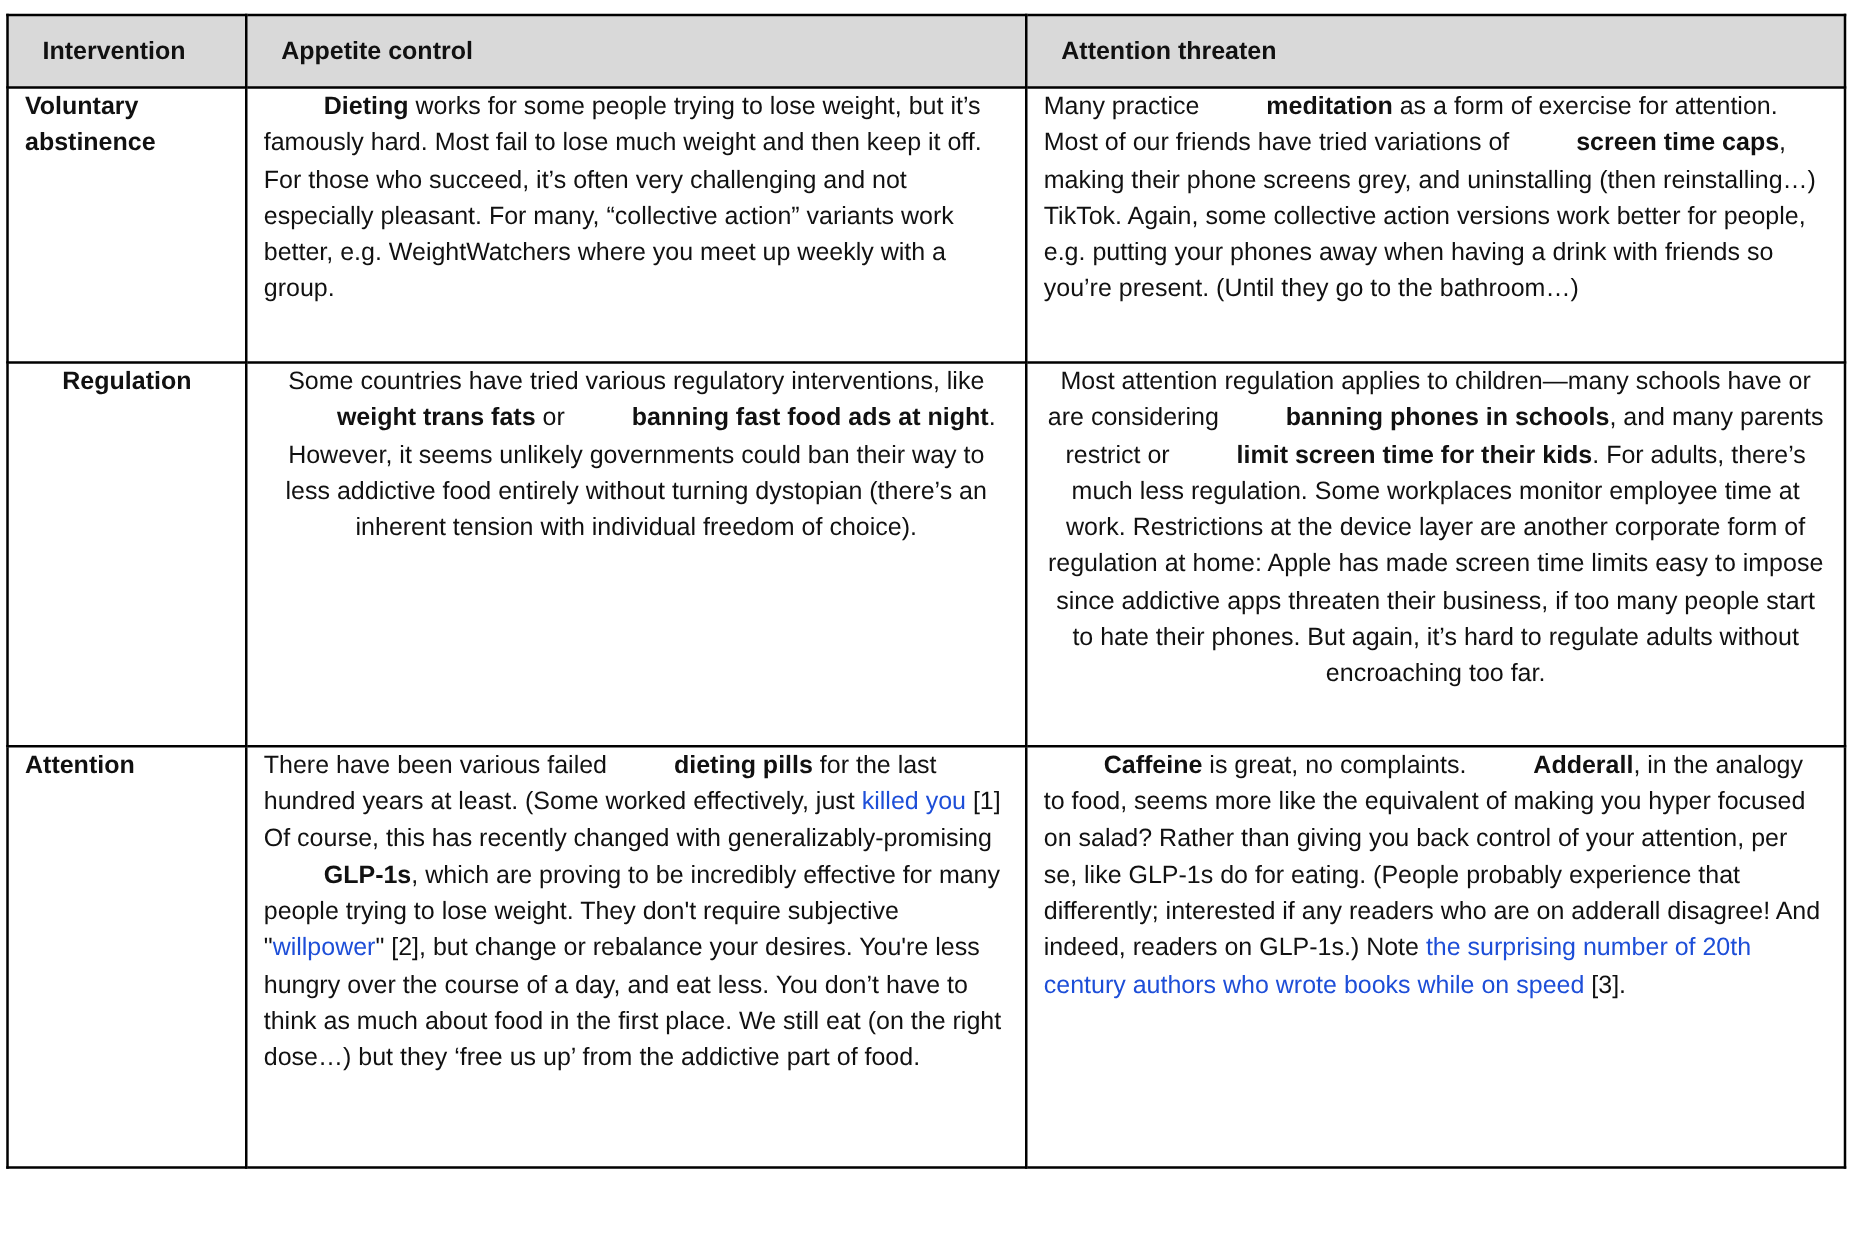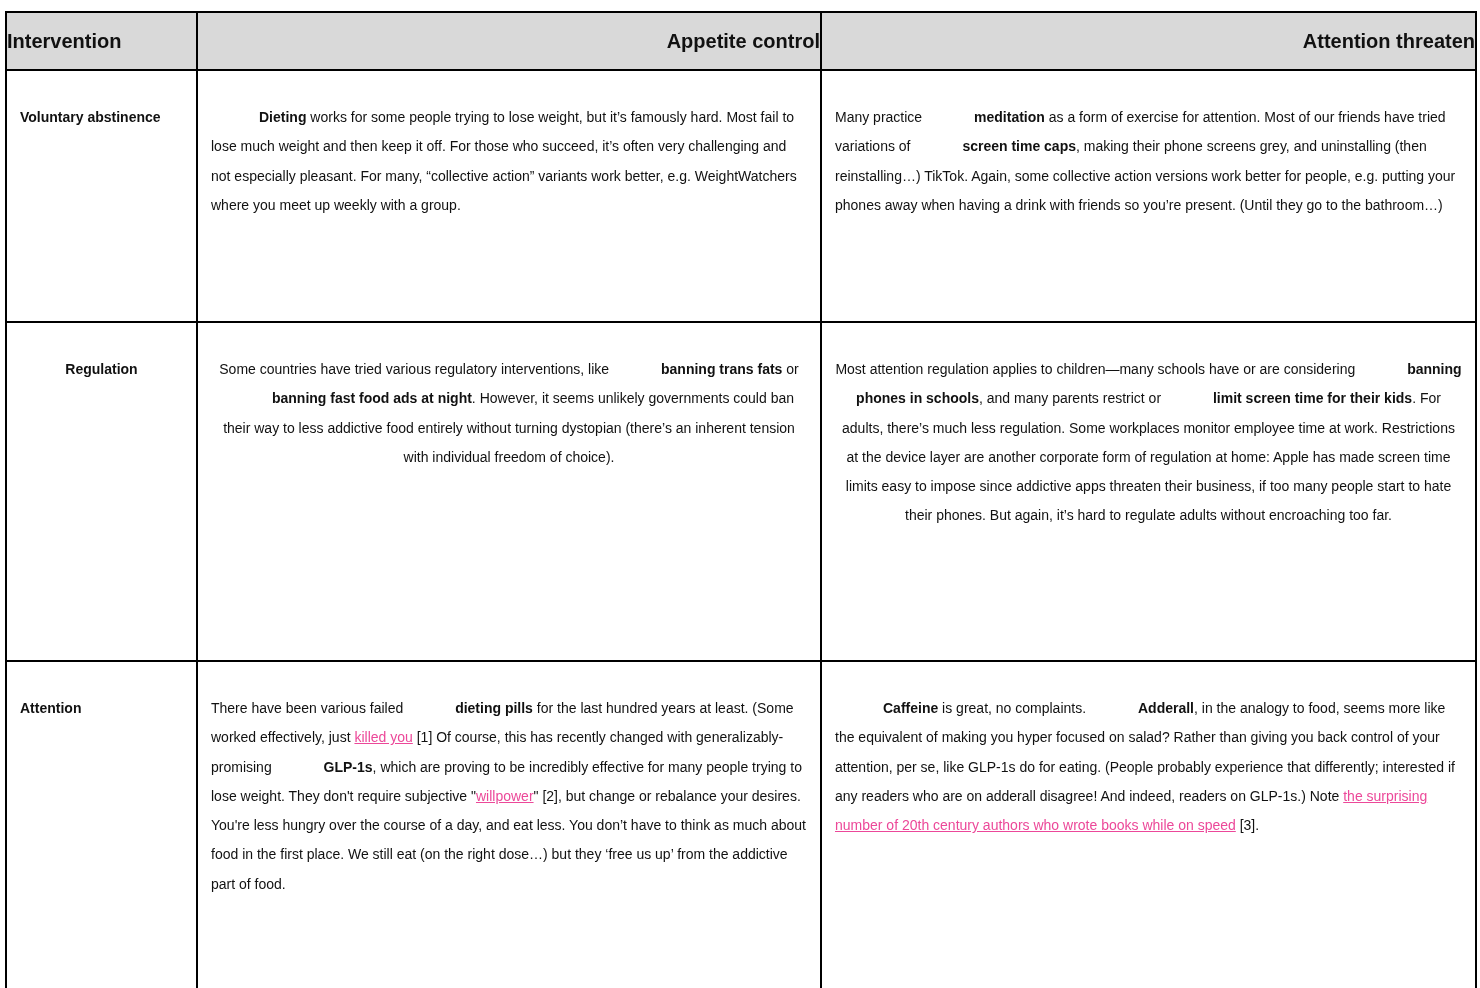--- a/index.html
+++ b/index.html
@@ -28,39 +28,38 @@
   table.grid th, table.grid td {
     border: 2px solid #000000;
     vertical-align: top;
   }
   table.grid th {
     background: #d9d9d9;
     height: 56px;
     font-weight: bold;
     font-size: 20px;
     vertical-align: middle;
-    padding: 0 0;
+    padding: 0 27px;
   }
   th.h-left { text-align: left; }
-  th.h-center { text-align: right; }
+  th.h-center { text-align: left; }
   td {
-    font-size: 14px;
+    font-size: 20px;
     line-height: 29.3px;
-    padding: 32px 13px 14px 13px;
+    padding: 0 13px 14px 13px;
   }
   td.row-label {
     font-weight: bold;
   }
   tr.r1 td { height: 204px; }
   tr.r2 td { height: 291px; text-align: center; }
   tr.r3 td { height: 321px; }
   b { font-weight: bold; margin-left: 48px; }
   a.link {
-    color: #ec4899;
-    text-decoration: underline;
+    color: #1d4ed8;
     cursor: pointer;
   }
 </style>
 </head>
 <body>
 
 <table class="grid">
   <colgroup>
       <col class="c1">
       <col class="c2">
@@ -74,21 +73,21 @@
     </tr>
   </thead>
   <tbody>
     <tr class="r1">
       <td class="row-label">Voluntary abstinence</td>
       <td><b>Dieting</b> works for some people trying to lose weight, but it’s famously hard. Most fail to lose much weight and then keep it off. For those who succeed, it’s often very challenging and not especially pleasant. For many, “collective action” variants work better, e.g. WeightWatchers where you meet up weekly with a group.</td>
       <td>Many practice <b>meditation</b> as a form of exercise for attention. Most of our friends have tried variations of <b>screen time caps</b>, making their phone screens grey, and uninstalling (then reinstalling…) TikTok. Again, some collective action versions work better for people, e.g. putting your phones away when having a drink with friends so you’re present. (Until they go to the bathroom…)</td>
     </tr>
     <tr class="r2">
       <td class="row-label">Regulation</td>
-      <td>Some countries have tried various regulatory interventions, like <b>banning trans fats</b> or <b>banning fast food ads at night</b>. However, it seems unlikely governments could ban their way to less addictive food entirely without turning dystopian (there’s an inherent tension with individual freedom of choice).</td>
+      <td>Some countries have tried various regulatory interventions, like <b>weight trans fats</b> or <b>banning fast food ads at night</b>. However, it seems unlikely governments could ban their way to less addictive food entirely without turning dystopian (there’s an inherent tension with individual freedom of choice).</td>
       <td>Most attention regulation applies to children—many schools have or are considering <b>banning phones in schools</b>, and many parents restrict or <b>limit screen time for their kids</b>. For adults, there’s much less regulation. Some workplaces monitor employee time at work. Restrictions at the device layer are another corporate form of regulation at home: Apple has made screen time limits easy to impose since addictive apps threaten their business, if too many people start to hate their phones. But again, it’s hard to regulate adults without encroaching too far.</td>
     </tr>
     <tr class="r3">
       <td class="row-label">Attention</td>
       <td>There have been various failed <b>dieting pills</b> for the last hundred years at least. (Some worked effectively, just <a class="link">killed you</a> [1]  Of course, this has recently changed with generalizably-promising <b>GLP-1s</b>, which are proving to be incredibly effective for many people trying to lose weight. They don't require subjective "<a class="link">willpower</a>" [2], but change or rebalance your desires. You're less hungry over the course of a day, and eat less. You don’t have to think as much about food in the first place. We still eat (on the right dose…) but they ‘free us up’ from the addictive part of food.</td>
       <td><b>Caffeine</b> is great, no complaints. <b>Adderall</b>, in the analogy to food, seems more like the equivalent of making you hyper focused on salad? Rather than giving you back control of your attention, per se, like GLP-1s do for eating. (People probably experience that differently; interested if any readers who are on adderall disagree! And indeed, readers on GLP-1s.) Note <a class="link">the surprising number of 20th century authors who wrote books while on speed</a> [3].</td>
     </tr>
   </tbody>
 </table>
 

